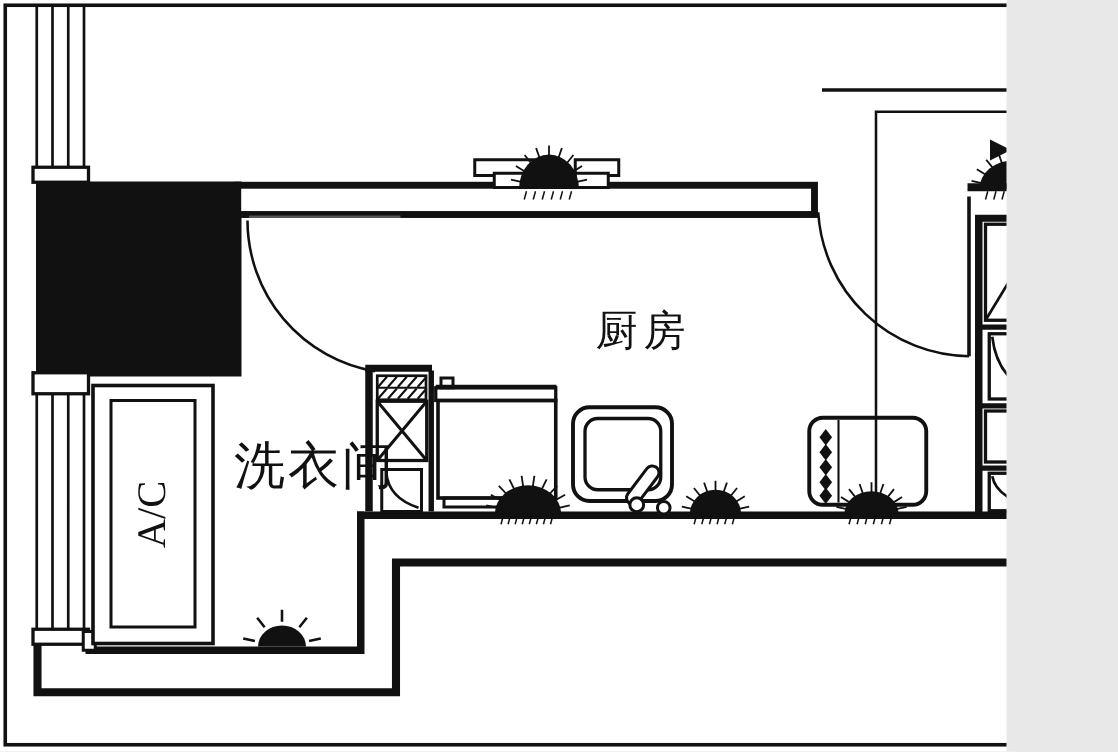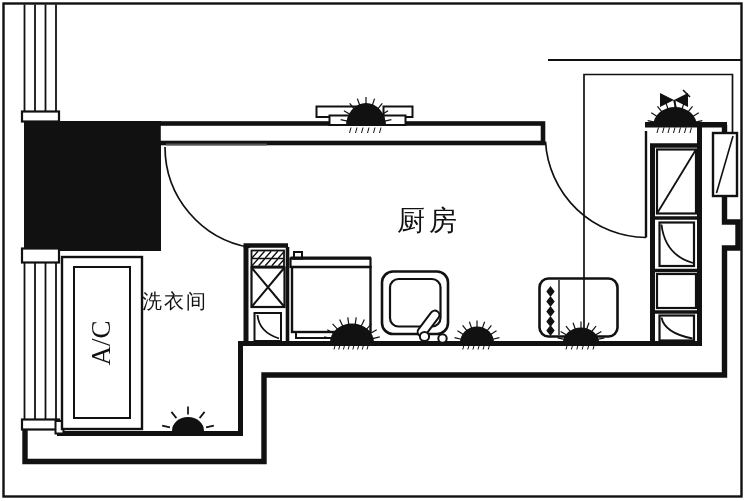--- a/index.html
+++ b/index.html
@@ -1,28 +1,28 @@
 <!DOCTYPE html>
 <html style="--ink: #111111; --paper: #ffffff; --leaf: #555555;"><head>
 <meta charset="utf-8">
 <style>
   :root { --ink:#111111; --paper:#ffffff; --leaf:#555555; }
   html,body { margin:0; padding:0; background:#e8e8e8; }
   #plan {
-    position:relative; width:745px; height:501px; background:var(--paper);
+    position:relative; width:671px; height:501px; background:var(--paper);
     font-family:"Liberation Serif","DejaVu Serif",serif; overflow:hidden;
   }
   svg { position:absolute; left:0; top:0; }
   .s  { stroke:var(--ink); fill:none; }
   .sf { stroke:var(--ink); fill:var(--paper); }
   .f  { fill:var(--ink); stroke:none; }
   .leafline { stroke:var(--leaf); fill:none; }
   .label { position:absolute; color:var(--ink); white-space:nowrap; }
   .label-kitchen { left:397px; top:202px; font-size:28px; letter-spacing:4px; }
-  .label-laundry { left:142px; top:288px; font-size:20px; letter-spacing:2px; }
+  .label-laundry { left:156px; top:288px; font-size:34px; letter-spacing:2px; }
   .label-ac {
     left:57px; top:327px; width:90px; height:32px; text-align:center;
     font-size:27px; transform:rotate(-90deg); transform-origin:50% 50%;
   }
 </style>
 </head>
 <body>
 
 <div id="plan">
   <svg width="745" height="501" viewBox="0 0 745 501">

